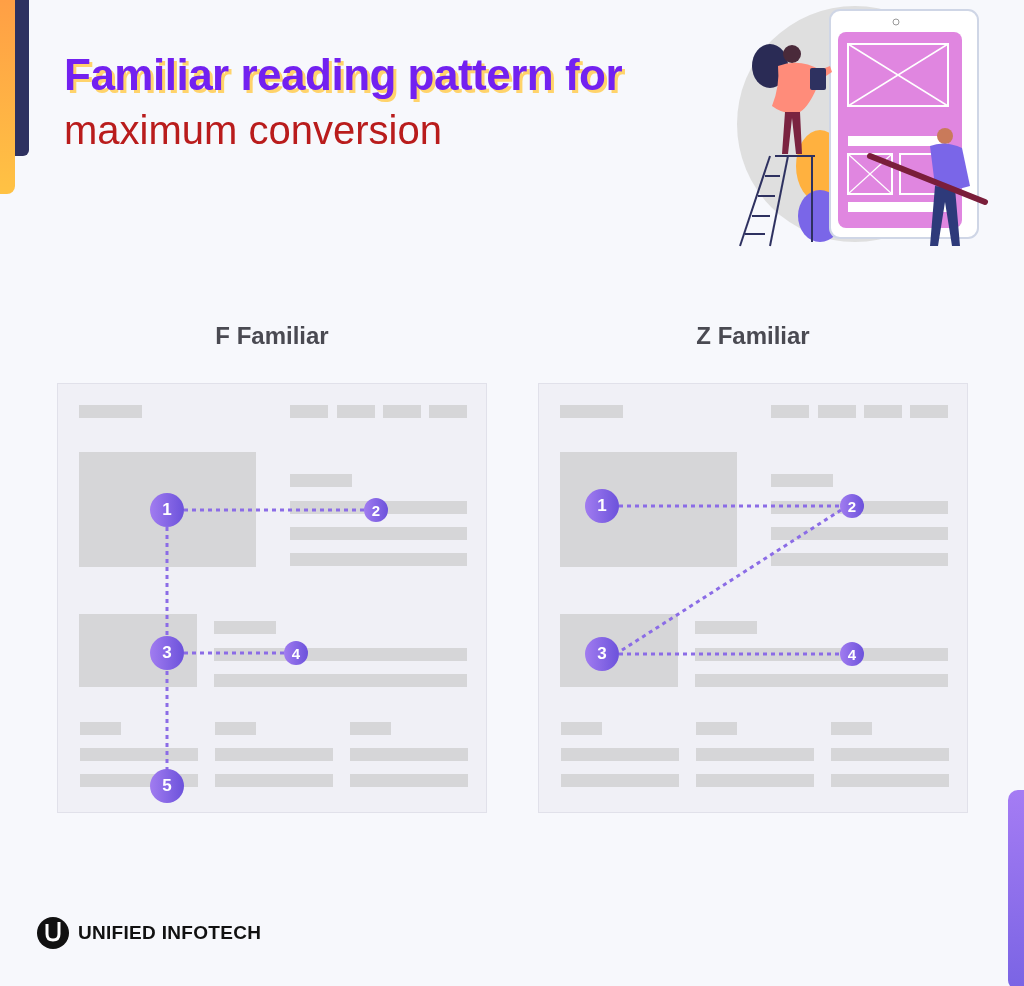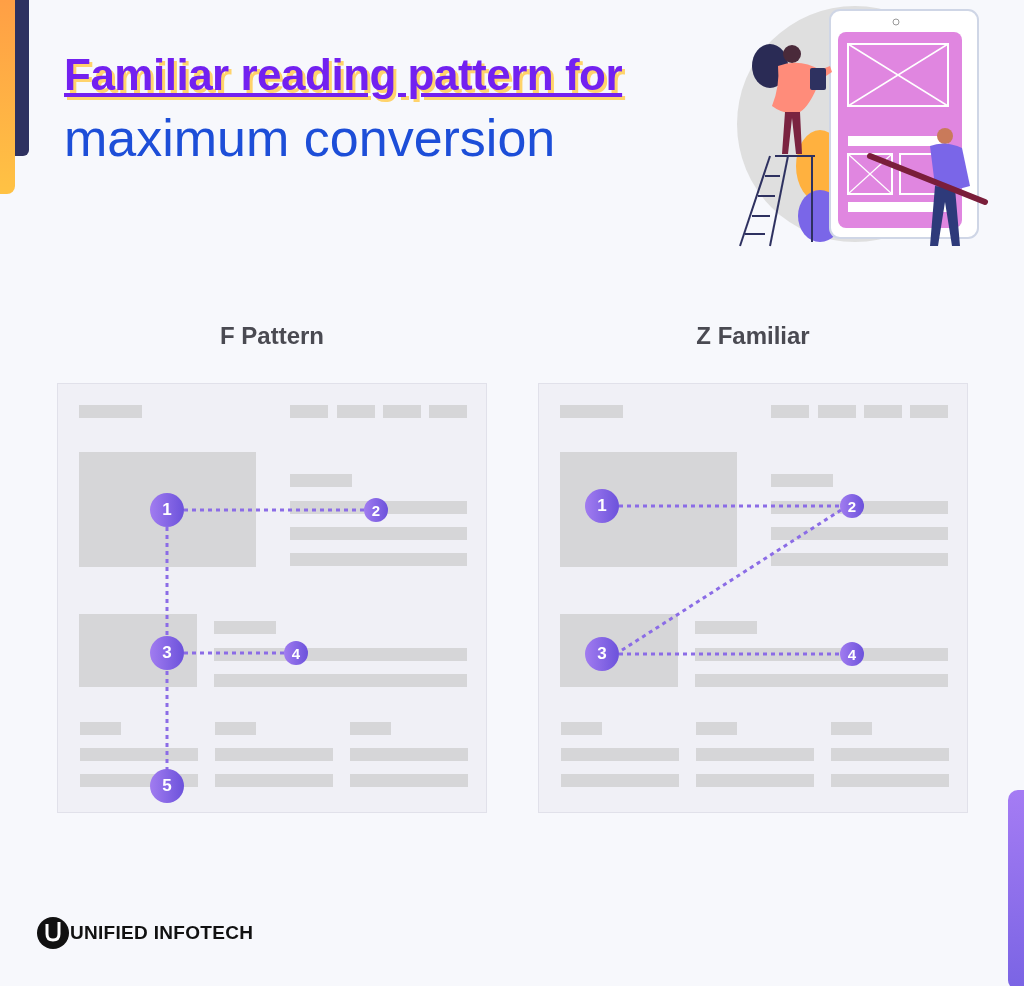--- a/index.html
+++ b/index.html
@@ -1,30 +1,30 @@
 <!DOCTYPE html>
 <html><head>
 <meta charset="utf-8">
 <style>
   html, body { margin:0; padding:0; }
   body { width:1024px; height:986px; background:#f7f8fc; position:relative; overflow:hidden; font-family:"Liberation Sans", sans-serif; }
   .accent-orange { position:absolute; left:0; top:0; width:15px; height:194px; background:linear-gradient(180deg,#ff9f45,#ffc244); border-radius:0 0 8px 0; }
   .accent-navy { position:absolute; left:15px; top:0; width:14px; height:156px; background:#2e3160; border-radius:0 0 6px 0; }
   .accent-purple { position:absolute; left:1008px; top:790px; width:20px; height:200px; background:linear-gradient(180deg,#a57cf4,#7a64e4); border-radius:10px 0 0 10px; }
-  .title1 { position:absolute; left:64px; top:50px; font-size:44px; font-weight:bold; color:#7321f0; letter-spacing:-0.5px; text-shadow:3px 3px 0 #ffd36b;text-decoration:underline; }
-  .title2 { position:absolute; left:64px; top:108px; font-size:52px; color:#1d4ed8; }
+  .title1 { position:absolute; left:64px; top:50px; font-size:44px; font-weight:bold; color:#7321f0; letter-spacing:-0.5px; text-shadow:3px 3px 0 #ffd36b; }
+  .title2 { position:absolute; left:64px; top:108px; font-size:40px; color:#b91c1c; }
   .illus { position:absolute; left:730px; top:6px; width:270px; height:250px; }
   .ptitle { position:absolute; top:322px; font-size:24px; font-weight:bold; color:#4a4a52; width:430px; text-align:center; }
   .panel { position:absolute; top:383px; width:428px; height:428px; background:#f0f0f6; border:1px solid #e1e1ea; }
   .blk { position:absolute; background:#d6d6d8; }
   .node { position:absolute; border-radius:50%; background:linear-gradient(90deg,#a17cf0,#6c52db); color:#fff; font-weight:bold; display:flex; align-items:center; justify-content:center; }
   .node.big { width:34px; height:34px; font-size:17px; margin:-17px 0 0 -17px; }
   .node.sm { width:24px; height:24px; font-size:15px; margin:-12px 0 0 -12px; }
   svg.lines { position:absolute; left:0; top:0; }
-  .logo { position:absolute; left:36px; top:916px; display:flex; align-items:center; gap:0; }
+  .logo { position:absolute; left:36px; top:916px; display:flex; align-items:center; gap:8px; }
   .logo-text { font-size:19px; font-weight:bold; color:#111; letter-spacing:0.3px; }
 </style>
 </head>
 <body>
 
 <div class="accent-orange"></div>
 <div class="accent-navy"></div>
 <div class="accent-purple"></div>
 
 <div class="title1">Familiar reading pattern for</div>
@@ -63,21 +63,21 @@
   <path d="M48 60 Q70 52 90 64 L100 60 L102 66 L90 74 Q80 100 70 106 Q55 110 42 100 Q50 80 48 60 Z" fill="#ff8c7a"></path>
   <rect x="80" y="62" width="16" height="22" rx="2" fill="#2e3160"></rect>
   <path d="M55 106 L52 148 L58 148 L62 112 L66 148 L72 148 L70 106 Z" fill="#7a2340"></path>
 
   <circle cx="215" cy="130" r="8" fill="#c97a5a"></circle>
   <path d="M200 140 Q215 134 232 142 L240 180 L225 184 L205 180 Z" fill="#7a66e8"></path>
   <path d="M205 180 L200 240 L208 240 L215 196 L222 240 L230 240 L225 182 Z" fill="#2e3a7a"></path>
   <line x1="140" y1="150" x2="255" y2="196" stroke="#7a1e3a" stroke-width="6" stroke-linecap="round"></line>
 </svg>
 
-<div class="ptitle" style="left:57px;">F Pattern</div>
+<div class="ptitle" style="left:57px;">F Familiar</div>
 <div class="panel" style="left:57px;">
   <div class="blk" style="left:21px;top:21px;width:63px;height:13px;"></div>
   <div class="blk" style="left:232px;top:21px;width:38px;height:13px;"></div>
   <div class="blk" style="left:279px;top:21px;width:38px;height:13px;"></div>
   <div class="blk" style="left:325px;top:21px;width:38px;height:13px;"></div>
   <div class="blk" style="left:371px;top:21px;width:38px;height:13px;"></div>
   <div class="blk" style="left:21px;top:68px;width:177px;height:115px;"></div>
   <div class="blk" style="left:232px;top:90px;width:62px;height:13px;"></div>
   <div class="blk" style="left:232px;top:117px;width:177px;height:13px;"></div>
   <div class="blk" style="left:232px;top:143px;width:177px;height:13px;"></div>

